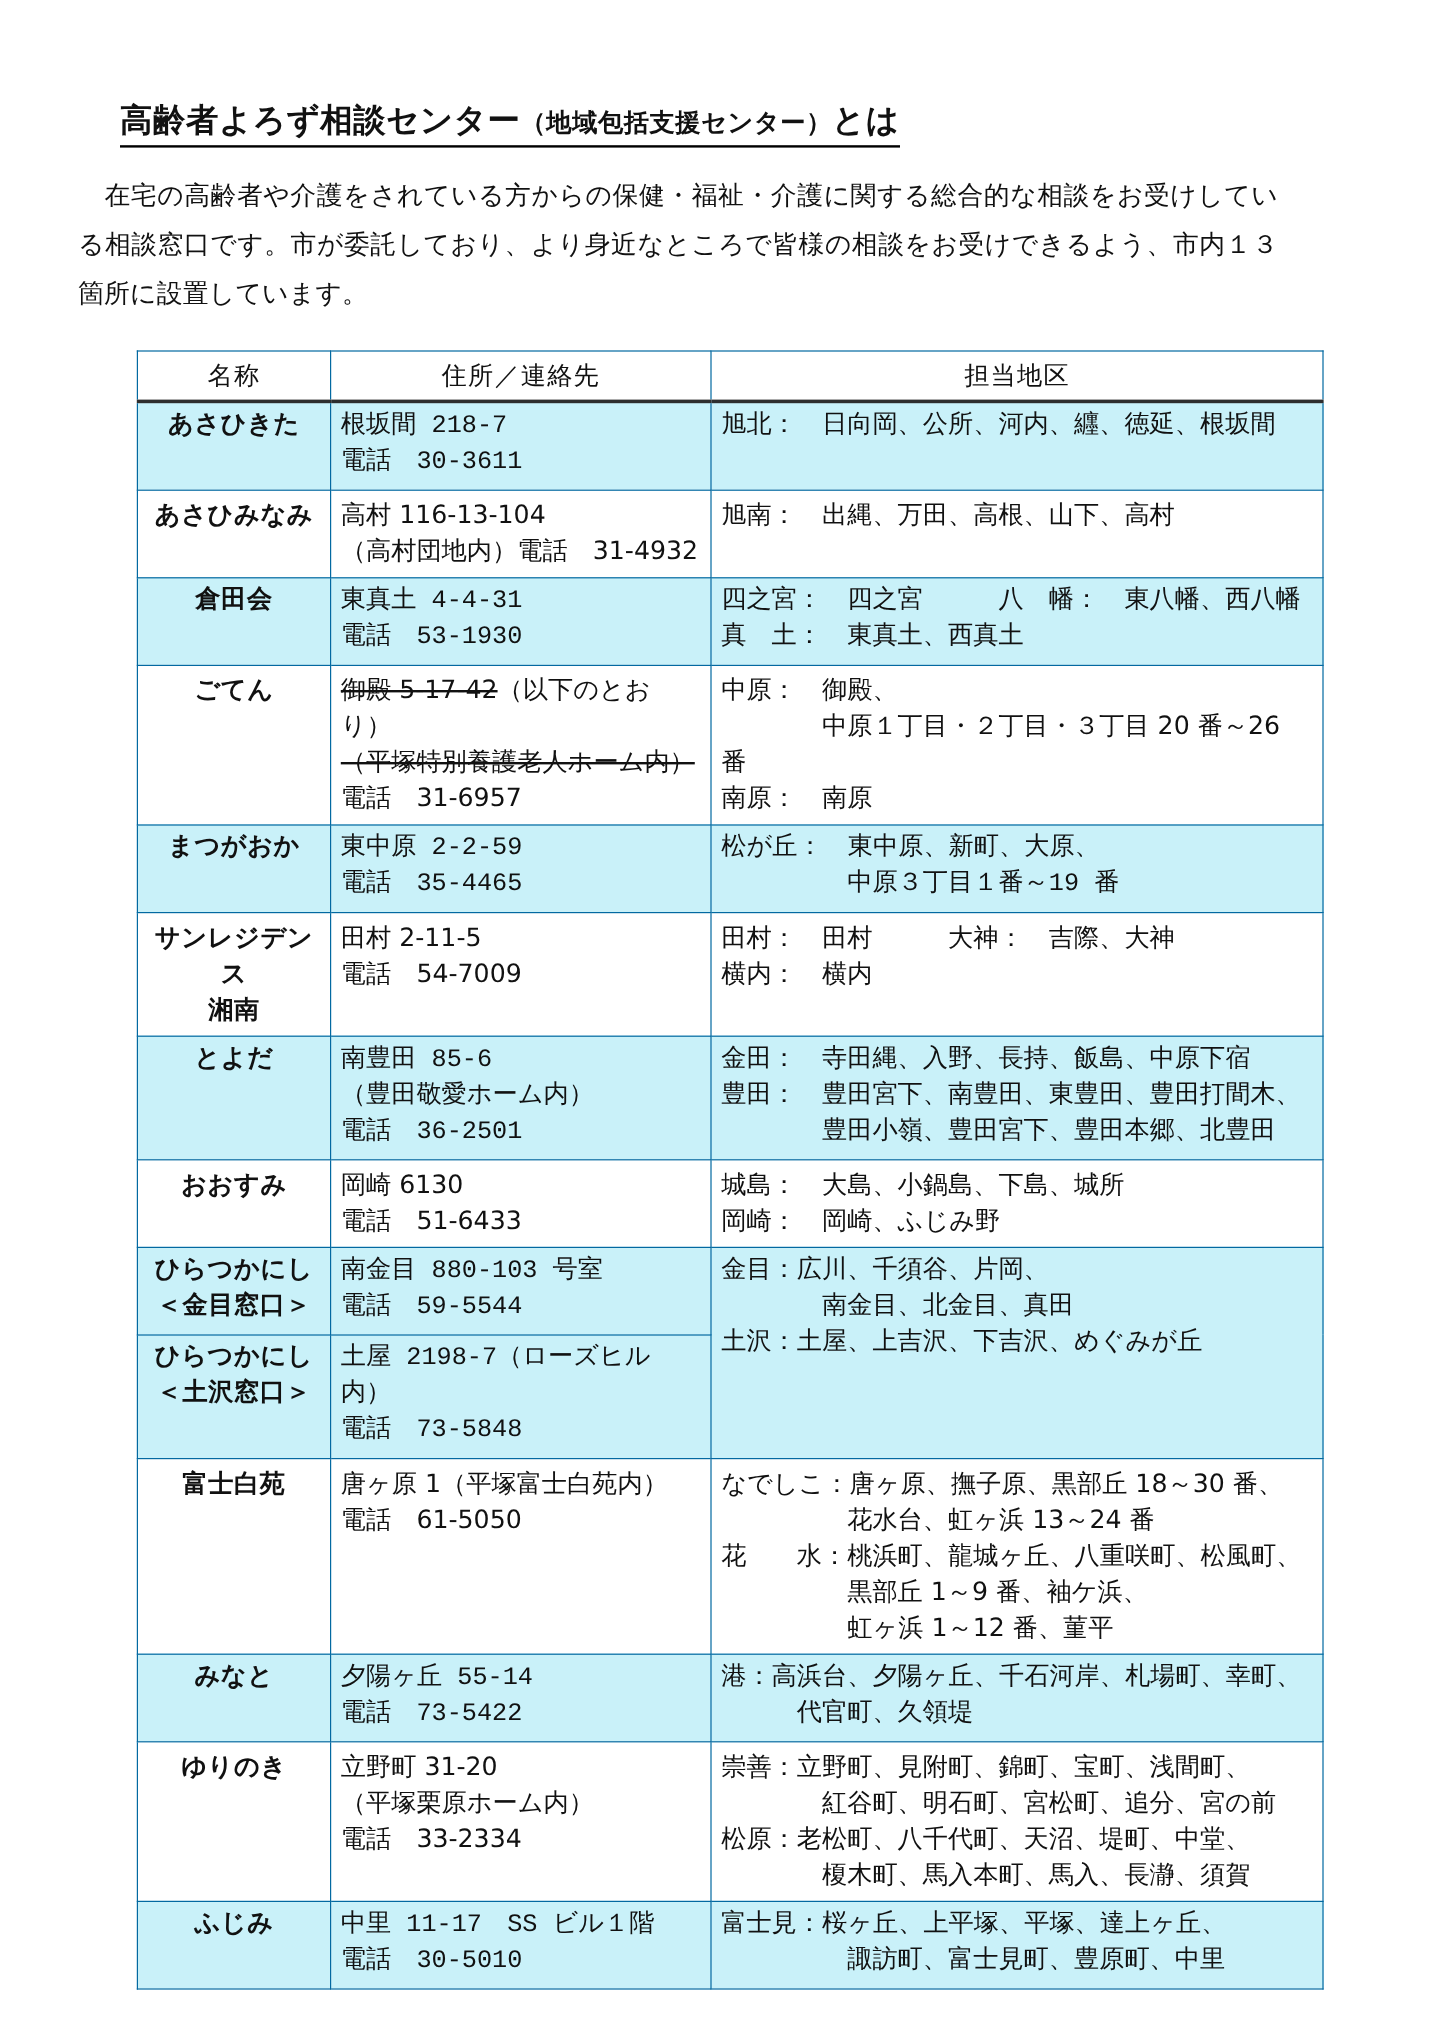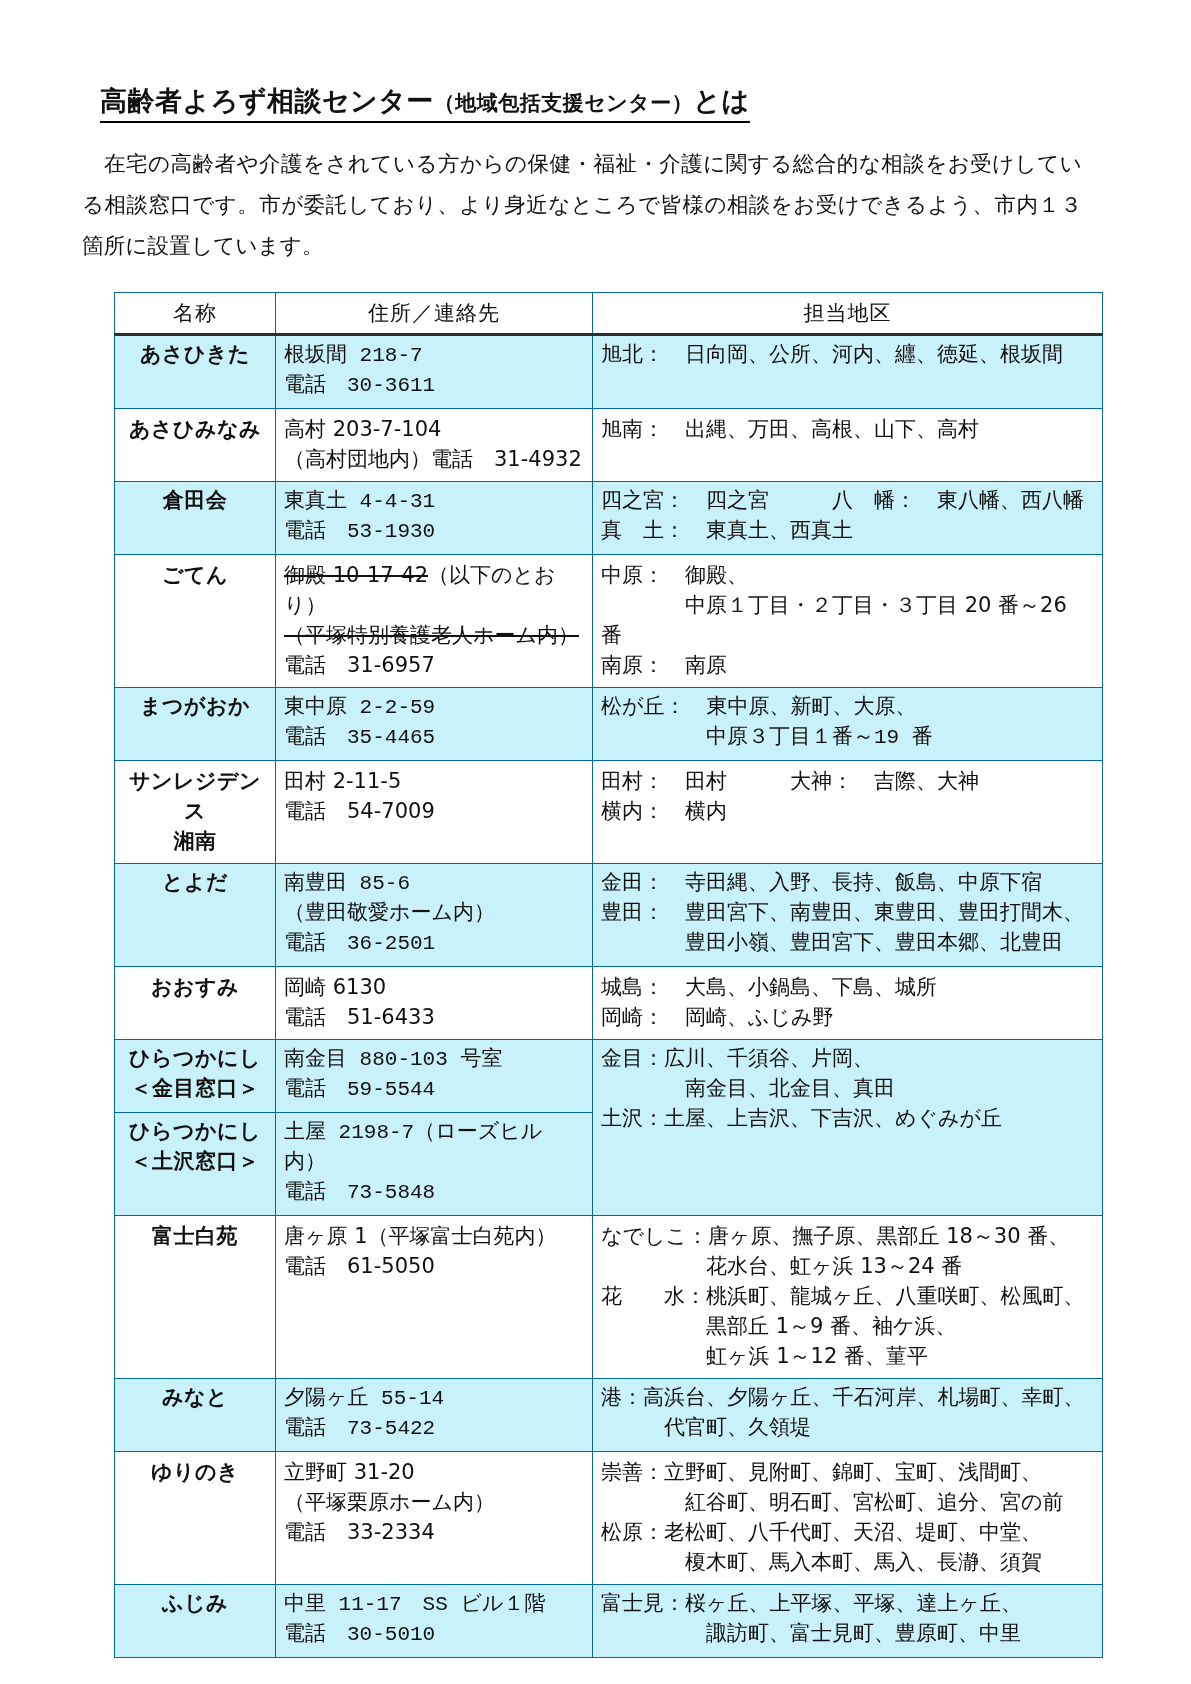--- a/index.html
+++ b/index.html
@@ -16,21 +16,21 @@
     font-size:27px;font-weight:bold;line-height:1.25;
     display:inline-block;
     border-bottom:2.5px solid #000;
     padding-bottom:3px;
     letter-spacing:0.5px;
   }
   .title .title-sub{font-size:21px;font-weight:bold;}
 
   .intro{
     width:1000px;
-    margin:20px 0 0 82px;
+    margin:20px 0 0 65px;
     font-size:21.5px;
     line-height:41px;
     text-align:justify;
     letter-spacing:0.2px;
   }
 
   table.centers{
     margin:26px 0 0 114px;
     width:988px;
     border-collapse:collapse;
@@ -100,42 +100,42 @@
             <div class="line"><span>根坂間 218-7</span></div>
             <div class="line"><span>電話　30-3611</span></div>
           </td>
           <td class="dist">
             <div class="line">旭北：　日向岡、公所、河内、纒、徳延、根坂間</div>
           </td>
         </tr>
         <tr>
           <td class="name">あさひみなみ</td>
           <td class="addr">
-            <div class="line"><span>高村 203-7-104</span></div>
+            <div class="line"><span>高村 116-13-104</span></div>
             <div class="line"><span>（高村団地内）電話　31-4932</span></div>
           </td>
           <td class="dist">
             <div class="line">旭南：　出縄、万田、高根、山下、高村</div>
           </td>
         </tr>
         <tr class="hl">
           <td class="name">倉田会</td>
           <td class="addr">
             <div class="line"><span>東真土 4-4-31</span></div>
             <div class="line"><span>電話　53-1930</span></div>
           </td>
           <td class="dist">
             <div class="line">四之宮：　四之宮　　　八　幡：　東八幡、西八幡</div>
             <div class="line">真　土：　東真土、西真土</div>
           </td>
         </tr>
         <tr>
           <td class="name">ごてん</td>
           <td class="addr">
-            <div class="line"><span class="strike">御殿 10-17-42</span><span>（以下のとおり）</span></div>
+            <div class="line"><span class="strike">御殿 5-17-42</span><span>（以下のとおり）</span></div>
             <div class="line"><span class="strike">（平塚特別養護老人ホーム内）</span></div>
             <div class="line"><span>電話　31-6957</span></div>
           </td>
           <td class="dist">
             <div class="line">中原：　御殿、</div>
             <div class="line">　　　　中原１丁目・２丁目・３丁目 20 番～26 番</div>
             <div class="line">南原：　南原</div>
           </td>
         </tr>
         <tr class="hl">

